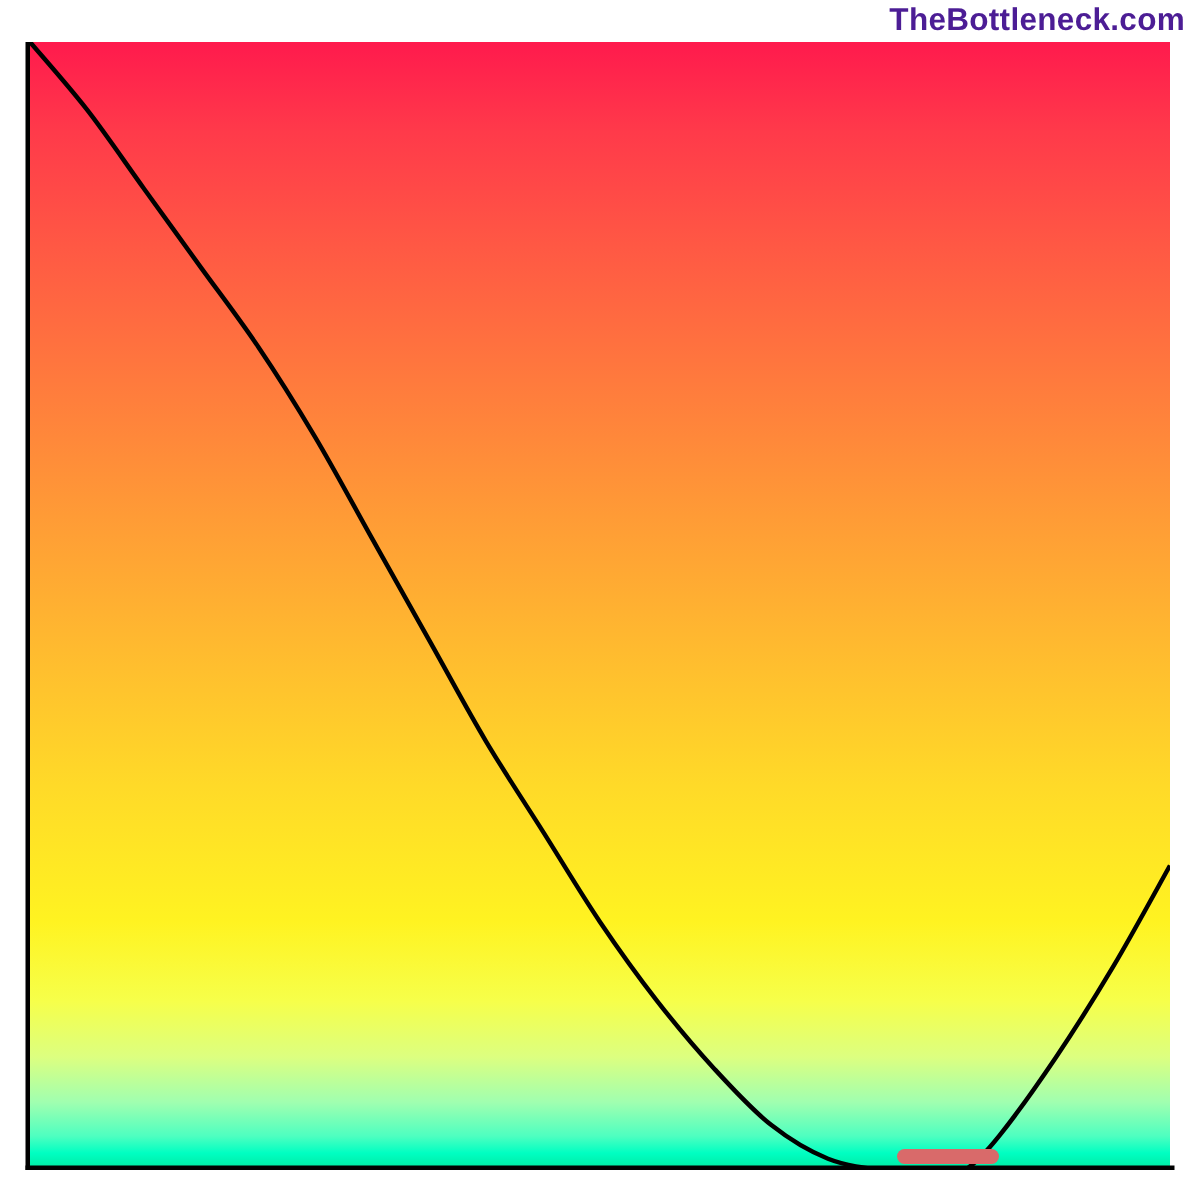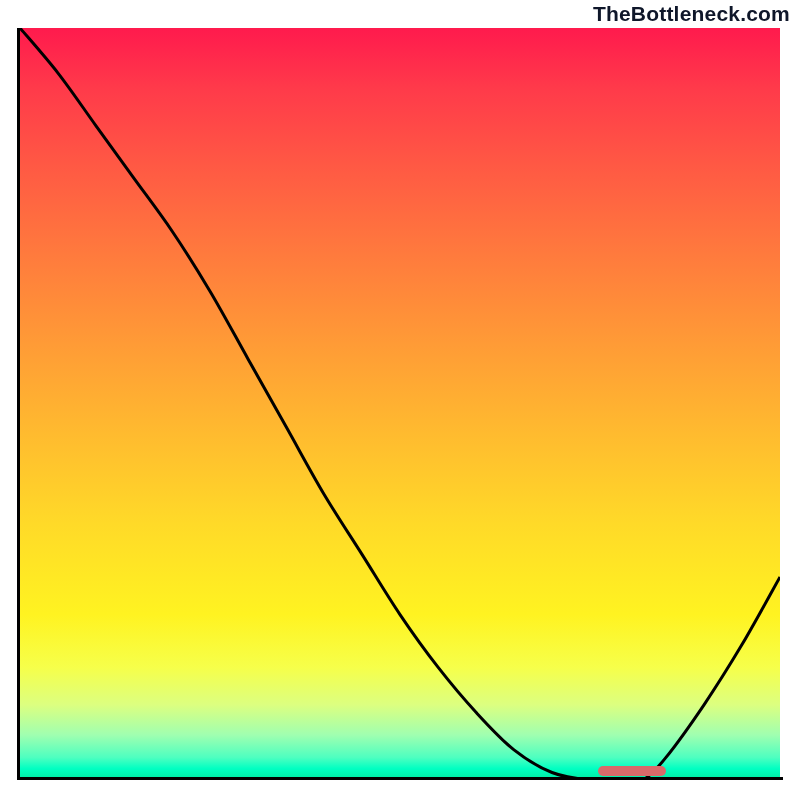--- a/index.html
+++ b/index.html
@@ -14,21 +14,21 @@
     position: relative;
     width: 800px;
     height: 800px;
   }
   .watermark {
     position: absolute;
     top: 2px;
     right: 10px;
     font-size: 21px;
     font-weight: bold;
-    color: #0f172a;
+    color: #4c1d95;
     letter-spacing: 0.2px;
   }
   .plot-area {
     position: absolute;
     left: 20px;
     top: 28px;
     width: 760px;
     height: 752px;
     background: linear-gradient(to bottom,
       #ff1a4d 0%,

